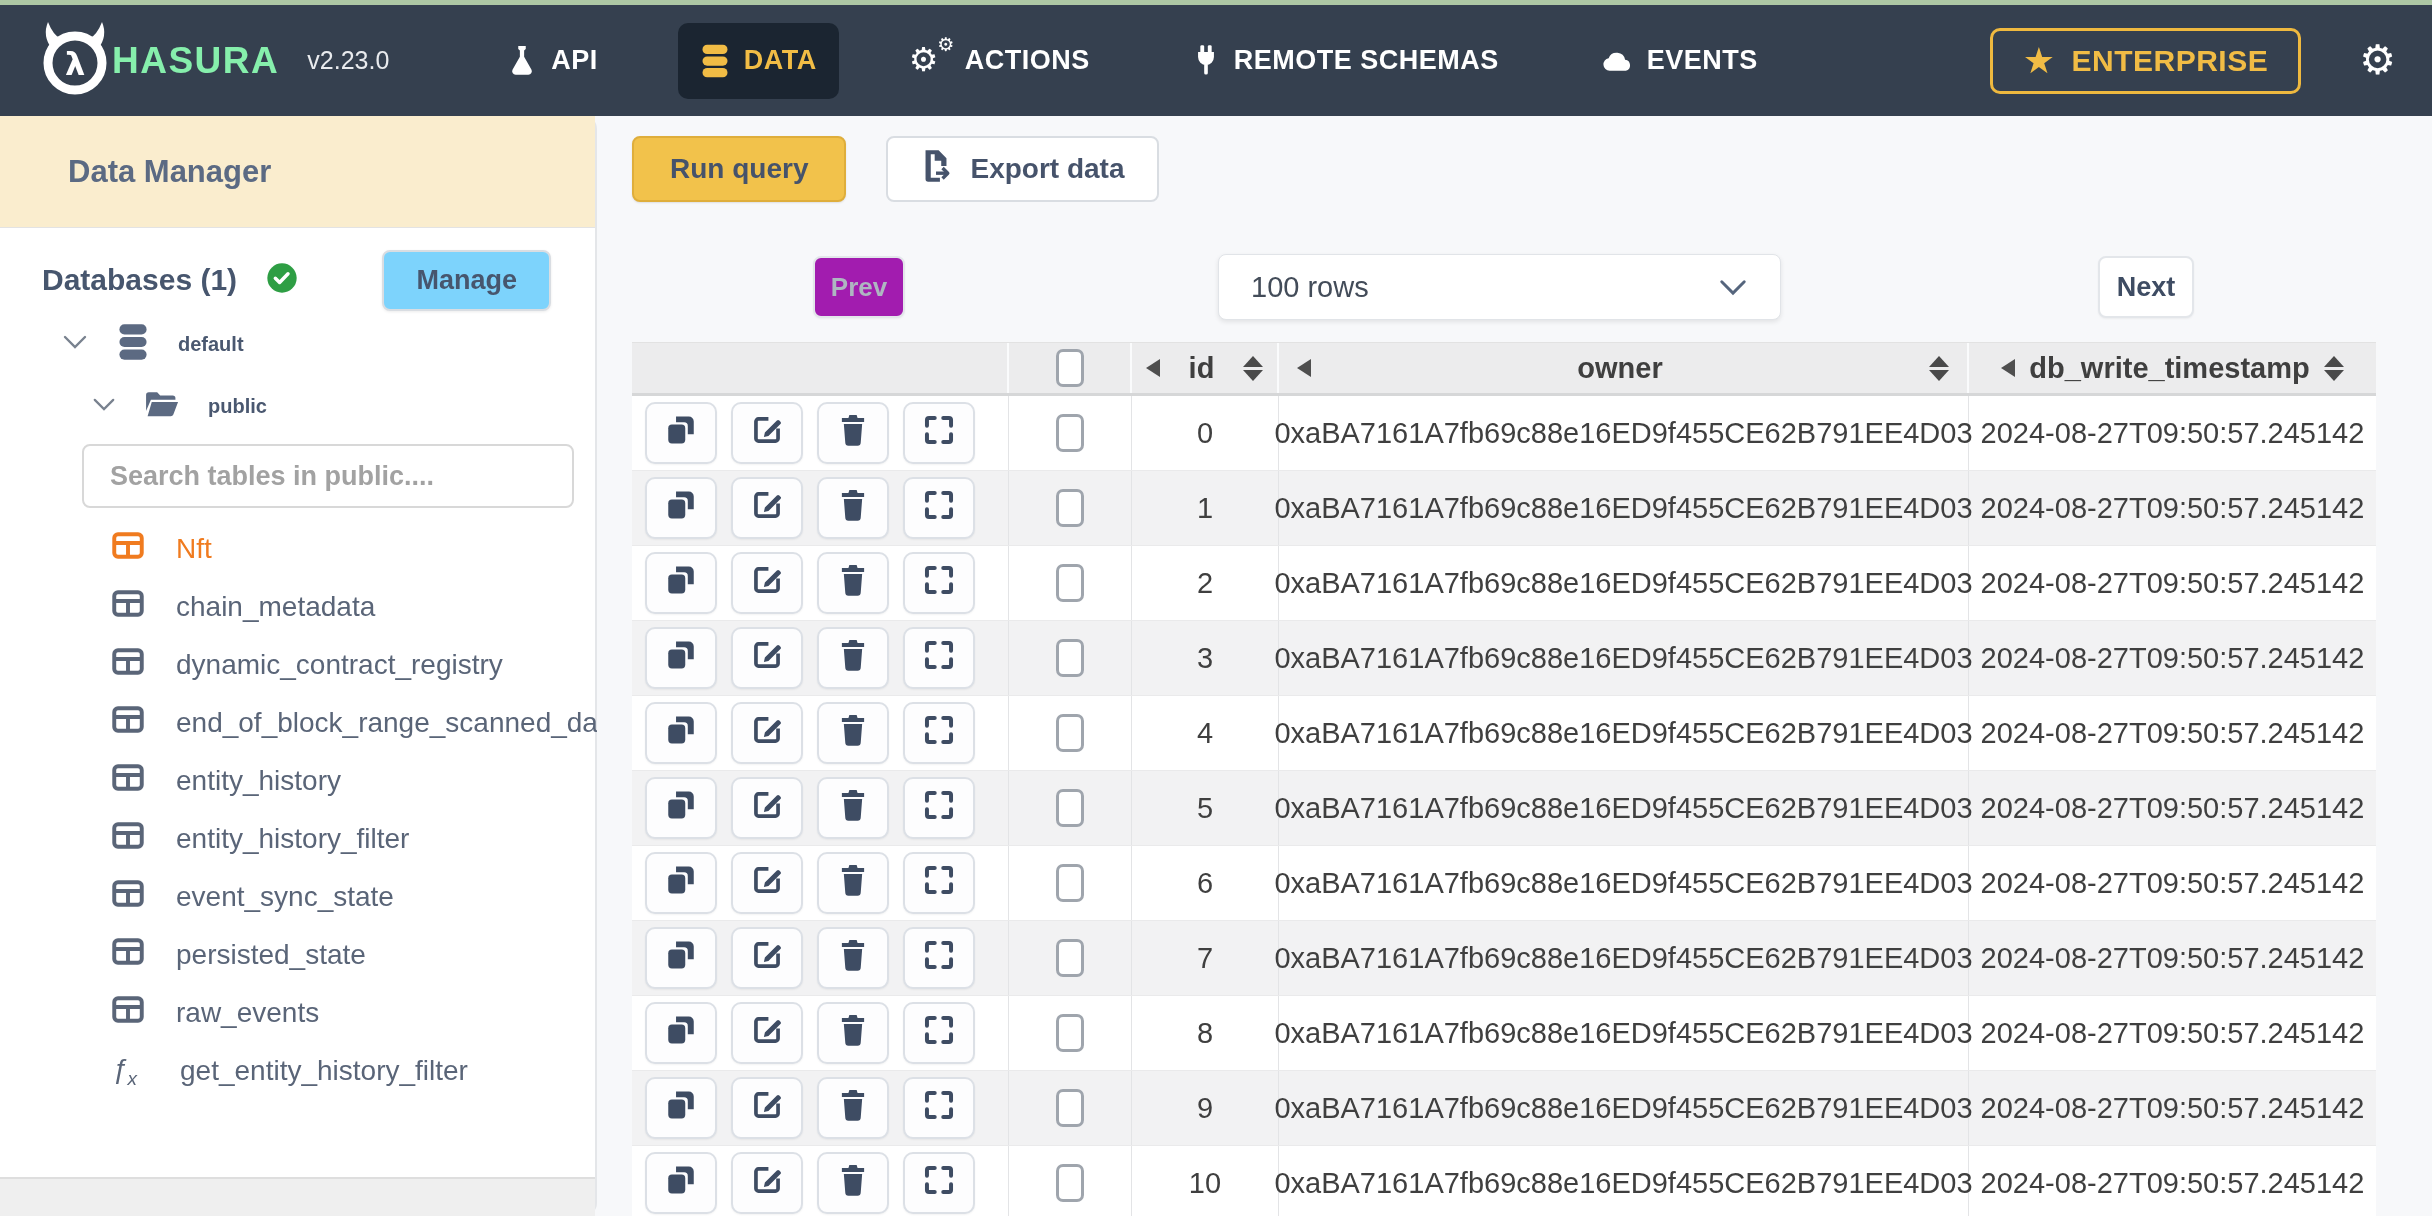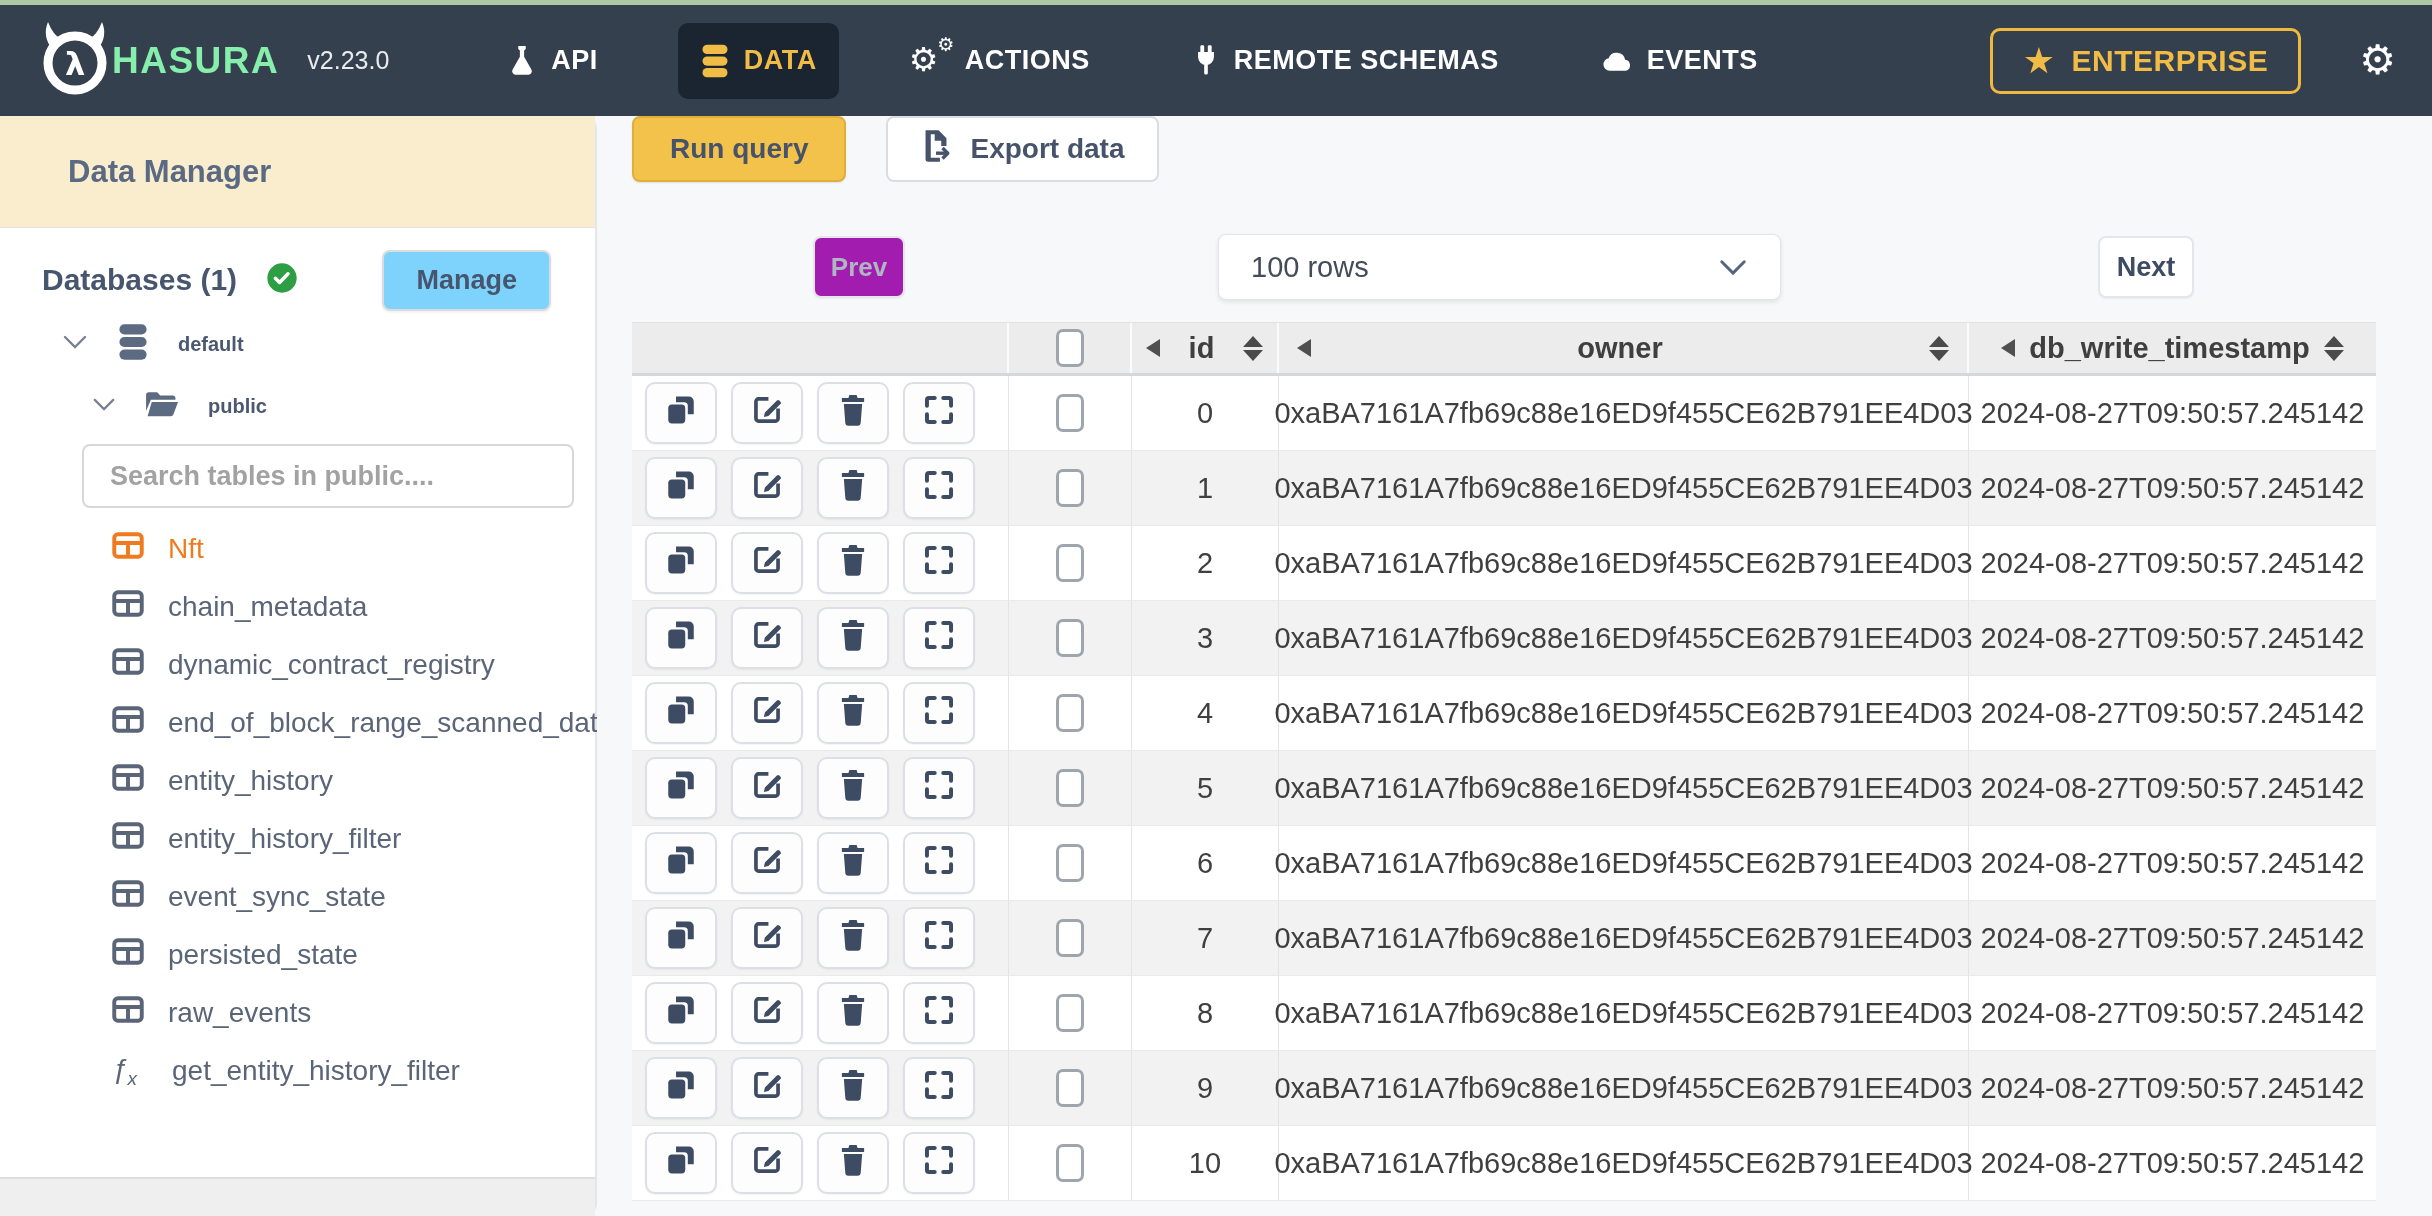--- a/index.html
+++ b/index.html
@@ -35,29 +35,29 @@
   .db-row { display:flex; align-items:center; padding:0 44px 0 42px; height:56px; }
   .db-label { color:#47566e; font-weight:700; font-size:30px; margin-right:29px; }
   .manage-btn { margin-left:auto; background:#7dd3fc; border:2px solid #d9dde2; border-radius:8px; box-shadow:0 1px 3px rgba(0,0,0,.08); color:#47566e; font-weight:700; font-size:27px; padding:13px 32px; cursor:pointer; }
   .tree-row { display:flex; align-items:center; gap:28px; height:56px; cursor:pointer; }
   .tree-row.lvl1 { margin-top:8px; padding-left:62px; }
   .tree-row.lvl2 { margin-top:6px; padding-left:92px; }
   .tree-label { color:#4a5870; font-weight:700; font-size:20px; }
   .search-input { margin:10px 0 0 82px; width:492px; height:64px; border:2px solid #d8d8d8; border-radius:8px; font-size:27px; font-weight:700; color:#555; padding:0 26px; outline:none; background:#fff; }
   .search-input::placeholder { color:#a2a2a2; }
   .table-list { margin-top:12px; padding-left:112px; }
-  .side-item { display:flex; align-items:center; gap:24px; height:58px; color:#5a6578; font-size:28px; cursor:pointer; }
+  .side-item { display:flex; align-items:center; gap:32px; height:58px; color:#5a6578; font-size:28px; cursor:pointer; }
   .side-item.selected { color:#f07b1f; }
   .side-item svg { flex:0 0 auto; }
   .fx-glyph { font-style:italic; font-size:28px; color:#5a6578; width:36px; }
   .fx-glyph sub { font-size:19px; }
   .side-bottom { margin-top:auto; height:39px; background:#efefef; border-top:2px solid #dedede; }
 
   
-  .toolbar { display:flex; align-items:center; }
+  .toolbar { padding-top:20px; display:flex; align-items:center; }
   .run-query-btn { height:66px; padding:0 36px; background:#f2c24b; border:2px solid #dfae3b; border-radius:8px; color:#46536b; font-weight:700; font-size:28px; cursor:pointer; box-shadow:0 1px 2px rgba(0,0,0,.1); }
   .export-btn { margin-left:40px; height:66px; padding:0 32px; background:#fff; border:2px solid #d9dde2; border-radius:8px; color:#46536b; font-weight:700; font-size:28px; cursor:pointer; display:flex; align-items:center; gap:18px; }
 
   
   .pagination { position:relative; height:66px; margin-top:52px; }
   .prev-btn { position:absolute; left:181px; top:2px; width:92px; height:62px; background:#a21caf; border:2px solid #e3e6ea; border-radius:8px; color:#aeb6c1; font-weight:700; font-size:26px; cursor:pointer; box-shadow:0 1px 2px rgba(0,0,0,.05); }
   .rows-select { position:absolute; left:586px; top:0; width:563px; height:66px; background:#fff; border:1px solid #e1e4e8; border-radius:8px; box-shadow:0 2px 5px rgba(0,0,0,.09); display:flex; align-items:center; padding:0 32px; font-size:29px; color:#434c59; cursor:pointer; }
   .rows-select .sel-chevron { margin-left:auto; }
   .next-btn { position:absolute; left:1466px; top:2px; width:96px; height:62px; background:#fff; border:2px solid #e3e6ea; border-radius:8px; color:#3e4c63; font-weight:700; font-size:27px; cursor:pointer; box-shadow:0 1px 2px rgba(0,0,0,.05); }
 

